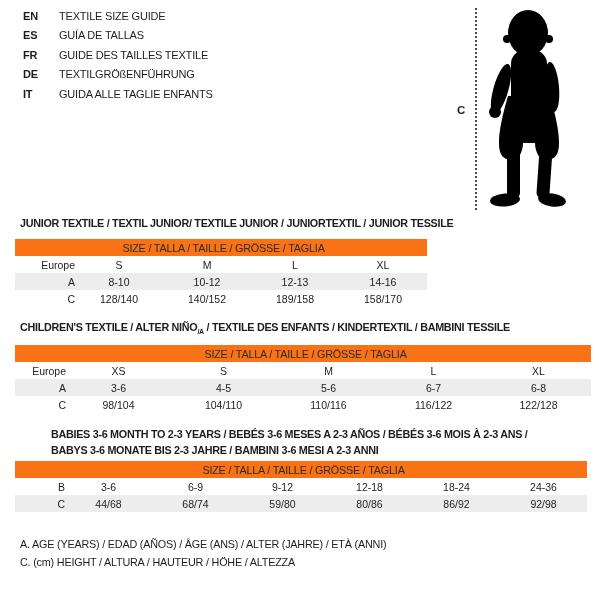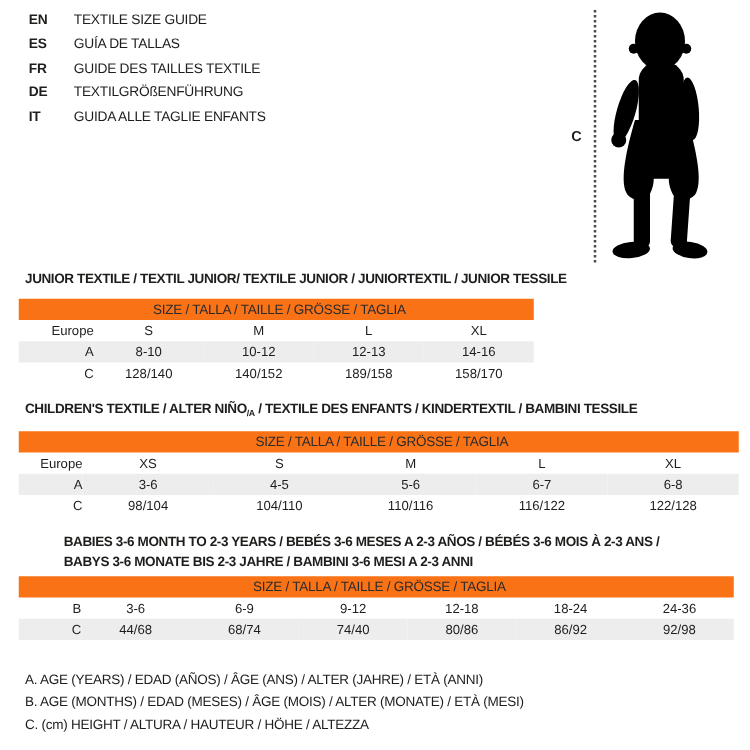--- a/index.html
+++ b/index.html
@@ -189,27 +189,26 @@
         <td>6-9</td>
         <td>9-12</td>
         <td>12-18</td>
         <td>18-24</td>
         <td>24-36</td>
       </tr>
       <tr>
         <td class="rowlabel">C</td>
         <td>44/68</td>
         <td>68/74</td>
-        <td>74/40</td>
+        <td>59/80</td>
         <td>80/86</td>
         <td>86/92</td>
         <td>92/98</td>
       </tr>
     </tbody>
   </table>
 
   <div class="notes">
     <div class="note-line">A. AGE (YEARS) / EDAD (AÑOS) / ÂGE (ANS) / ALTER (JAHRE) / ETÀ (ANNI)</div>
-    <div class="note-line">B. AGE (MONTHS) / EDAD (MESES) / ÂGE (MOIS) / ALTER (MONATE) / ETÀ (MESI)</div>
     <div class="note-line">C. (cm) HEIGHT / ALTURA / HAUTEUR / HÖHE / ALTEZZA</div>
   </div>
 
 </div>
 
 </body></html>

